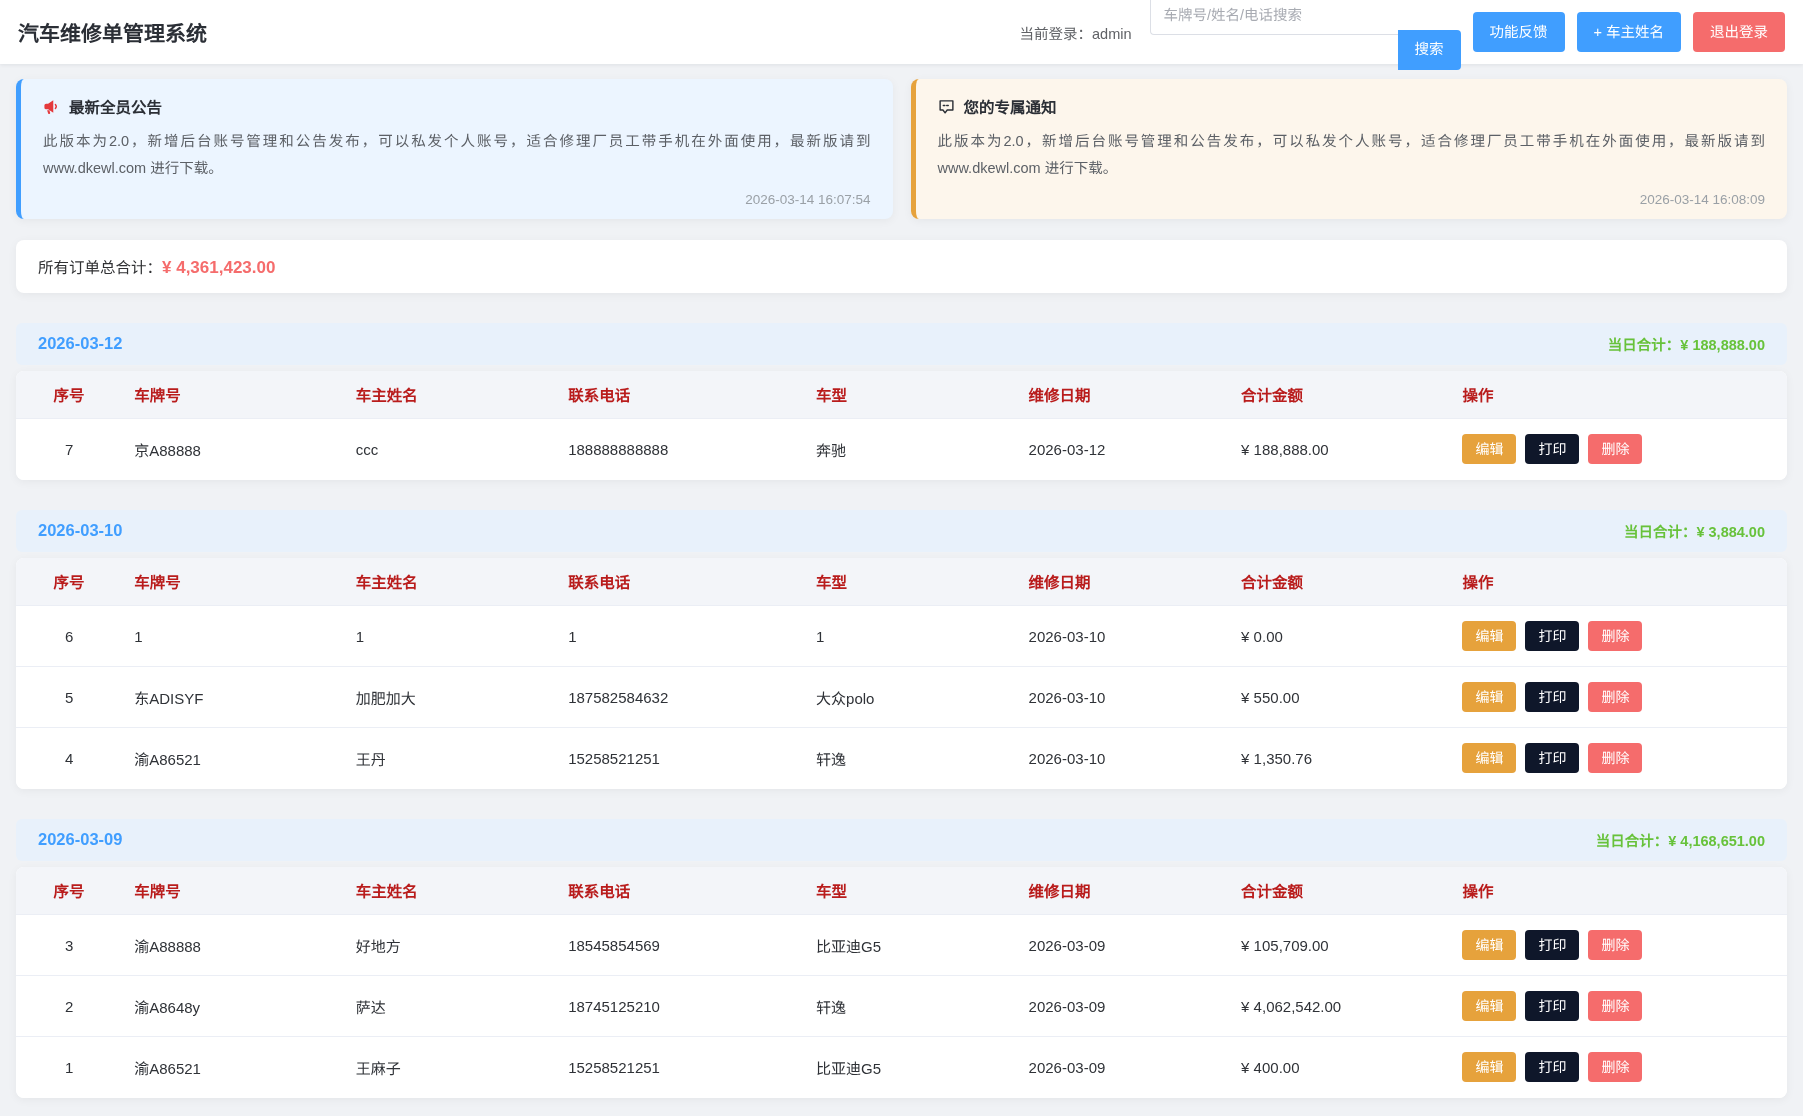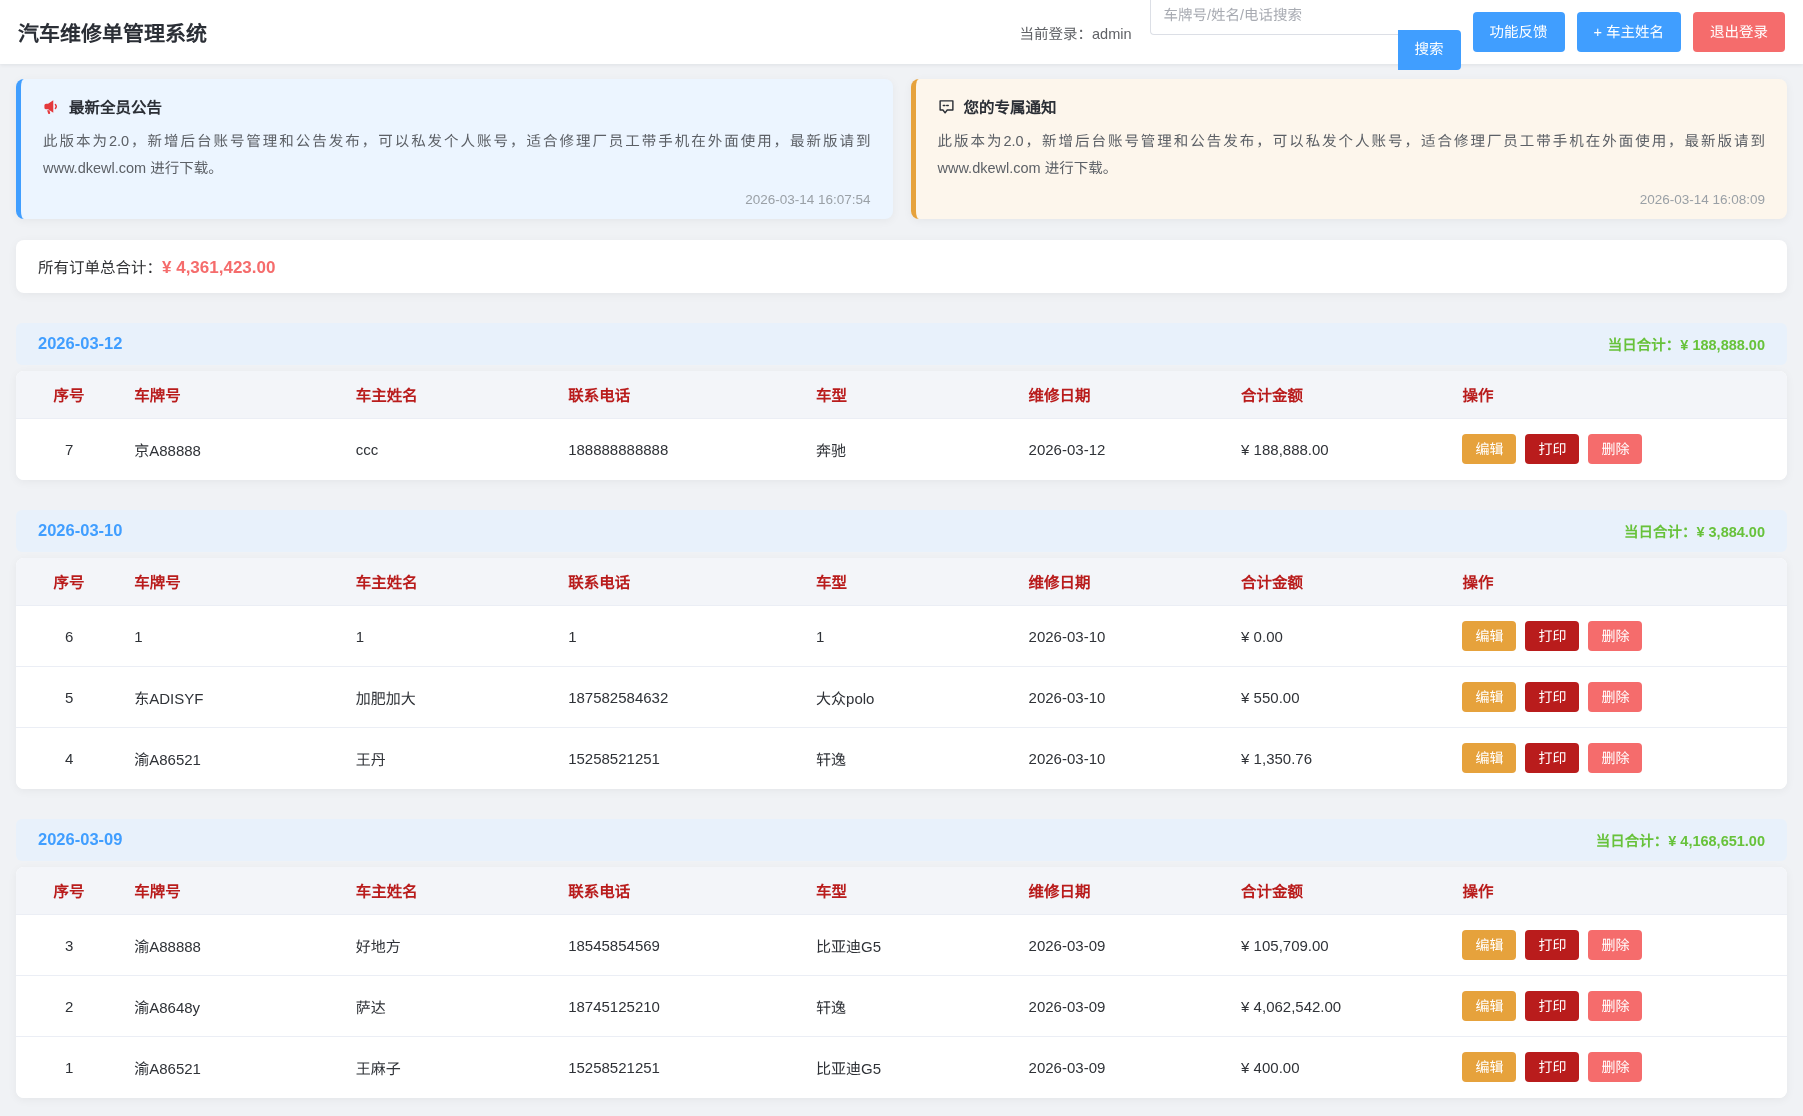--- a/index.html
+++ b/index.html
@@ -93,21 +93,21 @@
     border-top:1px solid #ebeef5; background:#fff;
   }
   .order-table th:first-child, .order-table td:first-child { text-align:center; }
 
   .action-btn {
     border:none; color:#fff; border-radius:4px; font-size:14px;
     padding:8px 13px; margin-right:9px; cursor:pointer; font-family:inherit;
     line-height:1;
   }
   .btn-edit   { background:#e6a23c; }
-  .btn-print  { background:#b91c1c; }
+  .btn-print  { background:#0f172a; }
   .btn-delete { background:#f56c6c; }
 
   
   .footer { text-align:center; color:#909399; font-size:14.5px; padding:28px 0 32px; }
   .footer .sep { margin:0 2px 0 5px; color:#909399; }
 </style>
 </head>
 <body>
 
 <header class="topbar">

